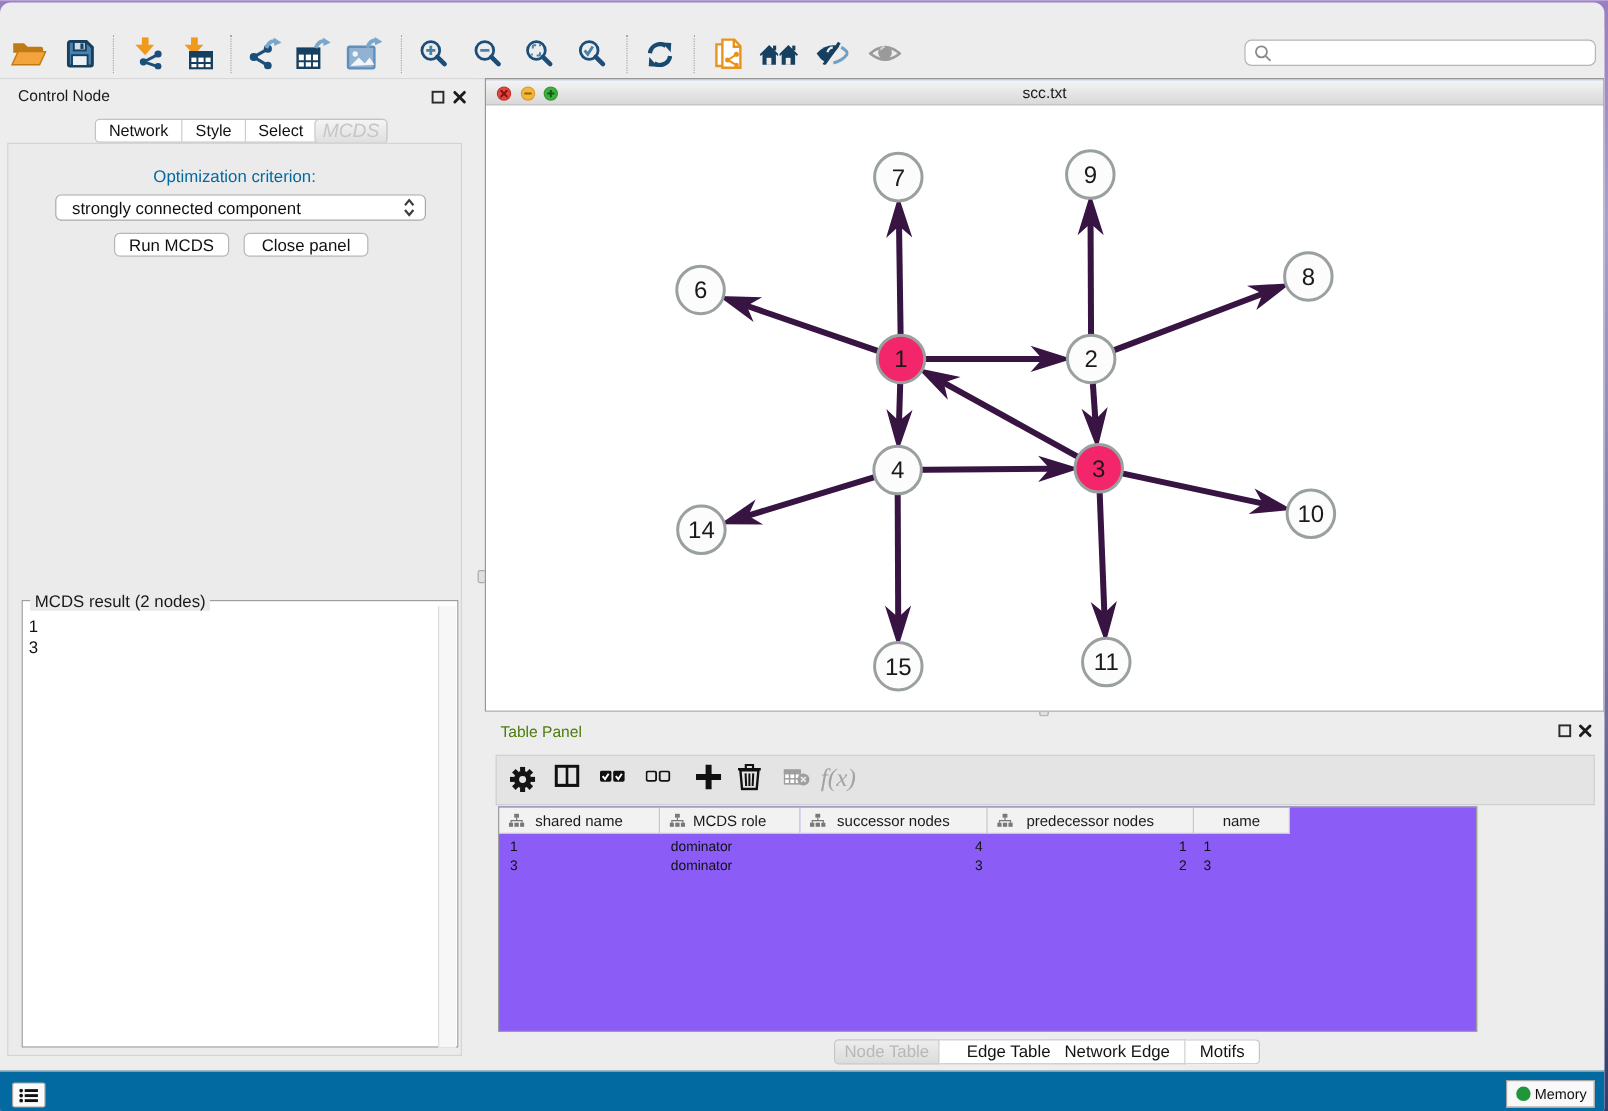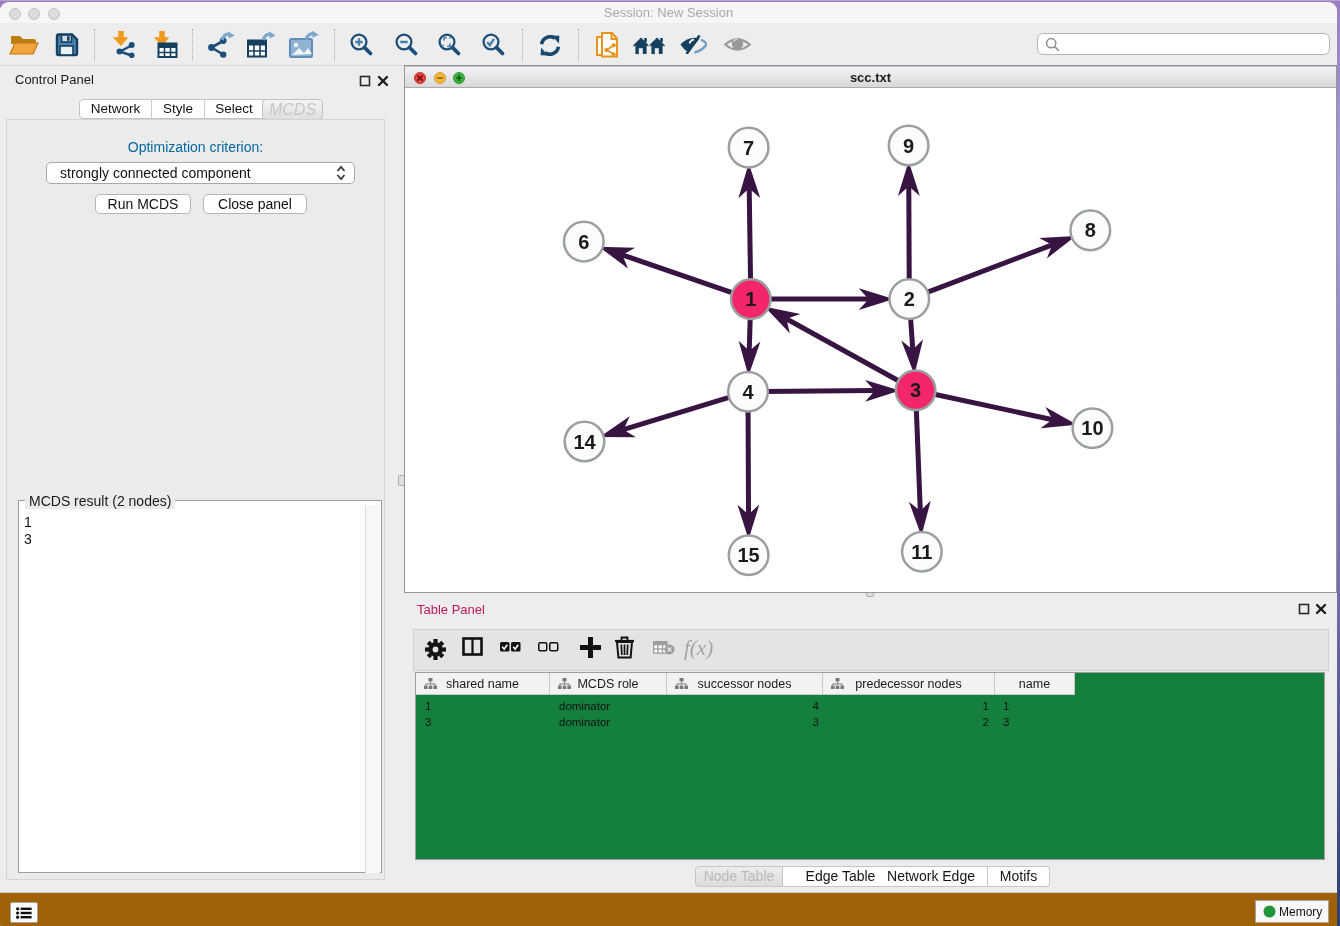--- a/index.html
+++ b/index.html
@@ -27,48 +27,42 @@
 #optlabel { position:absolute; left:0; top:19px; width:100%; text-align:center; font-size:14px; color:#0369a1; }
 #dropdown { position:absolute; left:39px; top:42px; width:309px; height:22px; background:#fff; border:1px solid #a9a9a9; border-radius:5px; font-size:14px; color:#111; line-height:20px; padding-left:13px; }
 .btn { position:absolute; top:74px; height:20px; background:#fff; border:1px solid #b6b6b6; border-radius:5px; font-size:14px; color:#111; text-align:center; line-height:18px; }
 #resultbox { position:absolute; left:11px; top:380px; width:364px; height:373px; border:1px solid #9e9e9e; background:#fff; }
 #resultlabel { position:absolute; left:6px; top:-8px; background:#ebebeb; padding:0 4px; font-size:14px; color:#1a1a1a; }
 #resscroll { position:absolute; right:1px; top:4px; width:15px; height:368px; background:#f7f7f7; border-left:1px solid #ddd; }
 
 #vgrip { position:absolute; left:398px; top:473px; width:7px; height:11px; background:#e0e0e0; border:1px solid #ababab; border-radius:2px; }
 #hgrip { position:absolute; left:866px; top:589px; width:8px; height:6px; background:#e0e0e0; border:1px solid #ababab; border-radius:2px; }
 
-#netwin { position:absolute; left:404px; top:63px; width:933px; height:528px; border:1px solid #979797; background:#fff;font-weight:bold; }
+#netwin { position:absolute; left:404px; top:63px; width:933px; height:528px; border:1px solid #979797; background:#fff; }
 #nettitle { position:absolute; left:0; top:0; width:100%; height:22px; background:linear-gradient(#f4f4f4,#d8d8d8); border-top:1px solid #b3c4da; border-bottom:1px solid #aaa; }
 #nettext { position:absolute; top:3px; left:0; width:100%; text-align:center; font-size:13px; color:#1b1b1b; }
 .mbtn { position:absolute; top:5px; width:12px; height:12px; border-radius:50%; }
 #graphwrap { position:absolute; left:0; top:22px; width:931px; height:504px; background:#fff; }
 
 #tpanel { position:absolute; left:404px; top:595px; width:933px; height:294px; background:#ededed; }
-#tphead { position:absolute; left:13px; top:5px; font-size:13px; color:#be185d; }
+#tphead { position:absolute; left:13px; top:5px; font-size:13px; color:#4d7c0f; }
 #tptoolbar { position:absolute; left:9px; top:32px; width:916px; height:42px; background:#e4e4e4; border:1px solid #cfcfcf; }
-#tptable { position:absolute; left:11px; top:75px; width:910px; height:188px; background:#15803d; border:1px solid #9e9e9e; }
+#tptable { position:absolute; left:11px; top:75px; width:816px; height:188px; background:#8b5cf6; border:1px solid #9e9e9e; }
 .thdr { position:absolute; top:0; height:22px; background:#f2f2f2; border-right:1px solid #c9c9c9; border-bottom:1px solid #c9c9c9; font-size:12.5px; color:#1a1a1a; text-align:center; line-height:22px; }
 .trow { position:absolute; font-size:11.5px; color:#111; height:16px; line-height:16px; }
 .tabbar { position:absolute; top:269px; height:21px; background:#fff; border:1px solid #c6c6c6; font-size:14px; color:#141414; text-align:center; line-height:19px; }
 
-#statusbar { position:absolute; left:0; top:890px; width:100%; height:35px; background:#a16207; border-top:1px solid #c9c9c9; }
+#statusbar { position:absolute; left:0; top:890px; width:100%; height:35px; background:#0369a1; border-top:1px solid #c9c9c9; }
 #listbtn { position:absolute; left:10px; top:9px; width:28px; height:21px; background:#fafafa; border:1px solid #a5a5a5; border-radius:2px; }
 #membtn { position:absolute; left:1255px; top:7px; width:74px; height:23px; background:#f8f8f8; border:1px solid #a5a5a5; font-size:12px; color:#111; }
 </style>
 </head>
 <body>
 <div id="win">
 
-<div id="titlebar">
-  <div class="tl" style="left:8.5px;"></div>
-  <div class="tl" style="left:27.5px;"></div>
-  <div class="tl" style="left:47.5px;"></div>
-  <div id="wtitle">Session: New Session</div>
-</div>
 
 <div id="toolbar">
   <div class="sep" style="left:94px;"></div>
   <div class="sep" style="left:192px;"></div>
   <div class="sep" style="left:334px;"></div>
   <div class="sep" style="left:522px;"></div>
   <div class="sep" style="left:578px;"></div>
 
   <svg class="ticon" style="left:9px;top:9px;" width="30" height="26" viewBox="0 0 30 26">
     <path d="M2 4 h9 l3 3 h11 a2 2 0 0 1 2 2 v3 H2 Z" fill="#bf7c15"></path>
@@ -205,21 +199,21 @@
   </svg>
   <div id="searchbox">
     <svg width="16" height="16" viewBox="0 0 16 16" style="position:absolute;left:7px;top:3px;">
       <circle cx="6.2" cy="6.2" r="4.6" stroke="#8a8a8a" stroke-width="1.5" fill="none"></circle>
       <line x1="9.6" y1="9.6" x2="13.8" y2="13.8" stroke="#8a8a8a" stroke-width="1.5"></line>
     </svg>
   </div>
 </div>
 
 <div id="cpanel">
-  <div id="cphead">Control Panel</div>
+  <div id="cphead">Control Node</div>
   <svg class="panico" style="left:359px;" width="12" height="12" viewBox="0 0 12 12">
         <rect x="1.5" y="1.5" width="9" height="9" fill="none" stroke="#2b2b2b" stroke-width="1.6"></rect>
       </svg>
   <svg class="panico" style="left:377px;" width="12" height="12" viewBox="0 0 12 12">
         <g stroke="#1c1c1c" stroke-width="2.4" stroke-linecap="round">
           <line x1="2" y1="2" x2="10" y2="10"></line>
           <line x1="10" y1="2" x2="2" y2="10"></line>
         </g>
       </svg>
   <div id="cptabs">

